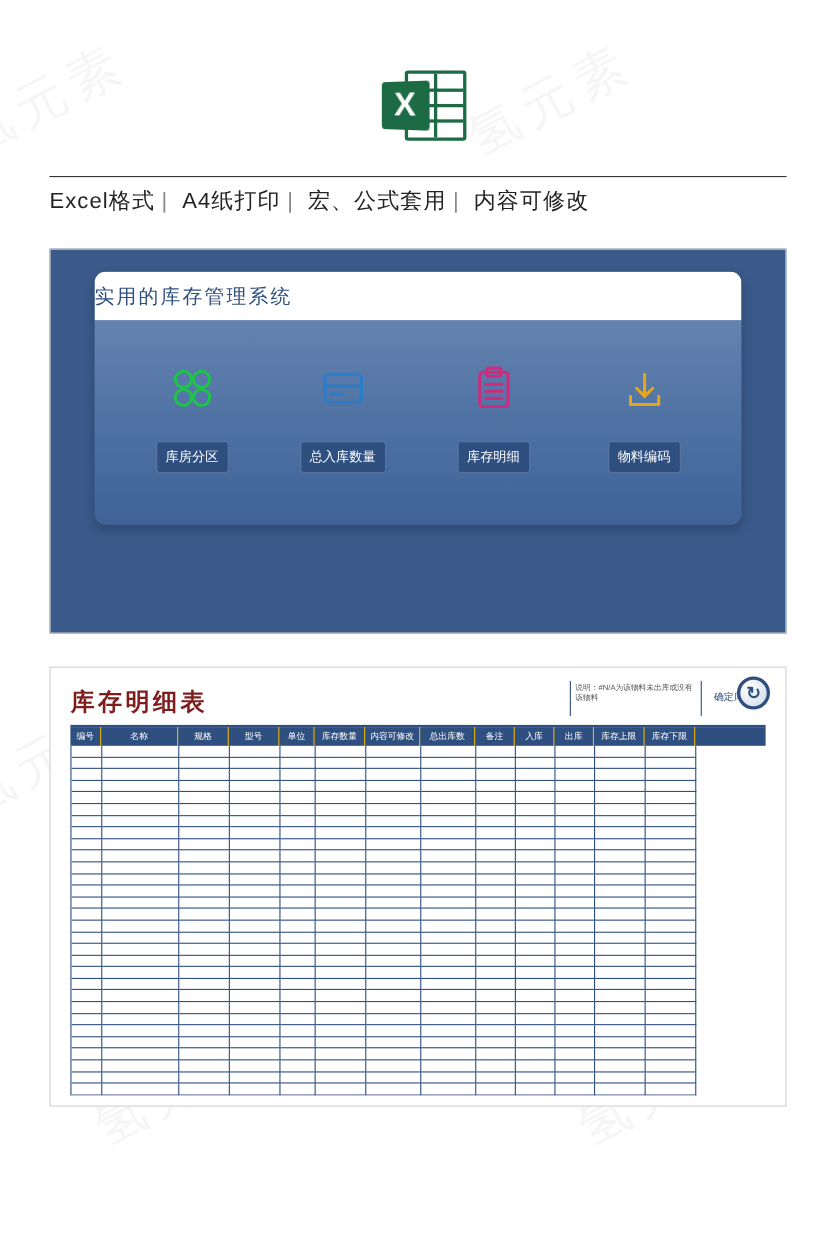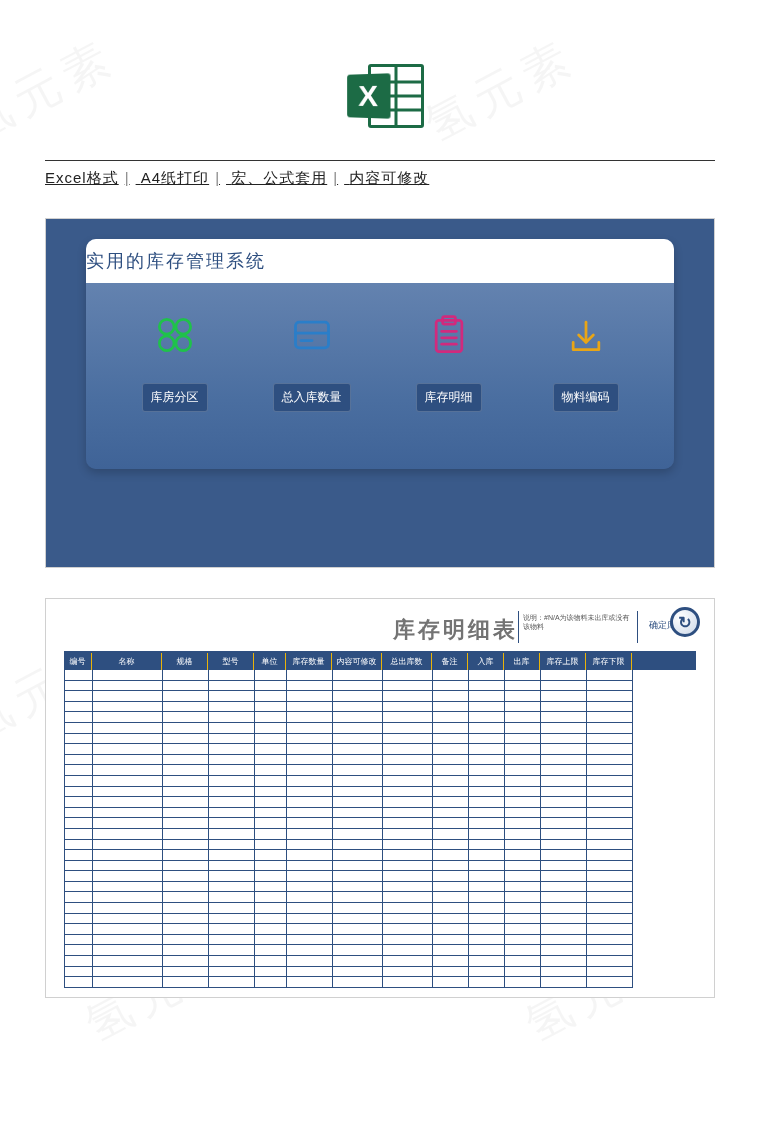--- a/index.html
+++ b/index.html
@@ -70,24 +70,23 @@
     color: #1c6b45;
     letter-spacing: 14px;
   }
   .rule {
     border: none;
     border-top: 1px solid #333;
     margin: 18px 45px 0 45px;
   }
   .subinfo {
     padding: 8px 45px 0 45px;
-    font-size: 15px;
+    font-size: 20px;
     color: #222;
     letter-spacing: 1px;
-    text-decoration: underline;
   }
   .subinfo span.sep { margin: 0 6px; color: #888; }
 
   
   .card {
     margin: 30px 45px 0 45px;
     border: 1px solid #d0d0d0;
     background: #fff;
   }
   .card1 {
@@ -112,21 +111,21 @@
     font-size: 18px;
     text-align: left;
     padding: 10px 0;
     letter-spacing: 2px;
     font-weight: 500;
   }
   .menu-row {
     display: flex;
     justify-content: space-around;
     align-items: flex-end;
-    padding: 30px 20px 0 20px;
+    padding: 40px 20px 0 20px;
   }
   .menu-item {
     display: flex;
     flex-direction: column;
     align-items: center;
     width: 90px;
   }
   .menu-icon {
     width: 44px; height: 44px;
     display: flex; align-items: center; justify-content: center;
@@ -148,24 +147,24 @@
     padding: 12px 18px 18px 18px;
     position: relative;
   }
   .sheet-titlebar {
     display: flex;
     align-items: flex-start;
     border-bottom: 2px solid #2e4f80;
   }
   .sheet-title {
     flex: 1;
-    text-align: right;
+    text-align: left;
     font-size: 22px;
     font-weight: 700;
-    color: #737373;
+    color: #7f1d1d;
     letter-spacing: 3px;
     padding: 4px 0 6px 0;
   }
   .sheet-note {
     width: 120px;
     font-size: 7px;
     color: #555;
     line-height: 1.3;
     border-left: 1px solid #2e4f80;
     border-right: 1px solid #2e4f80;

